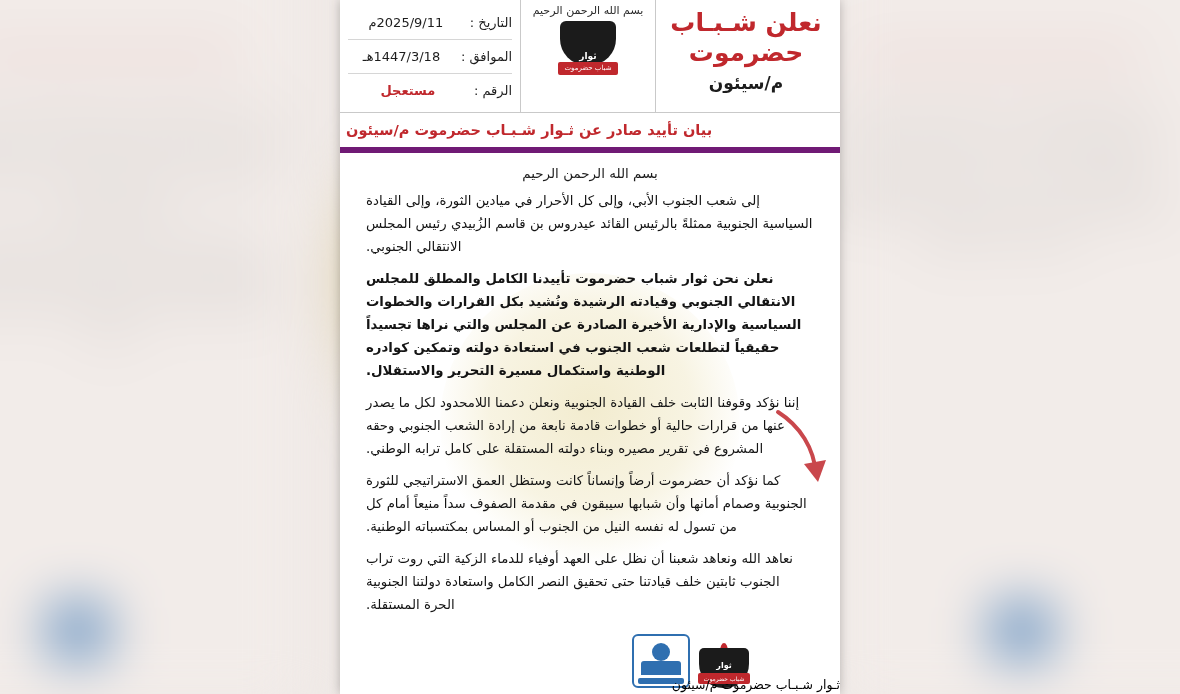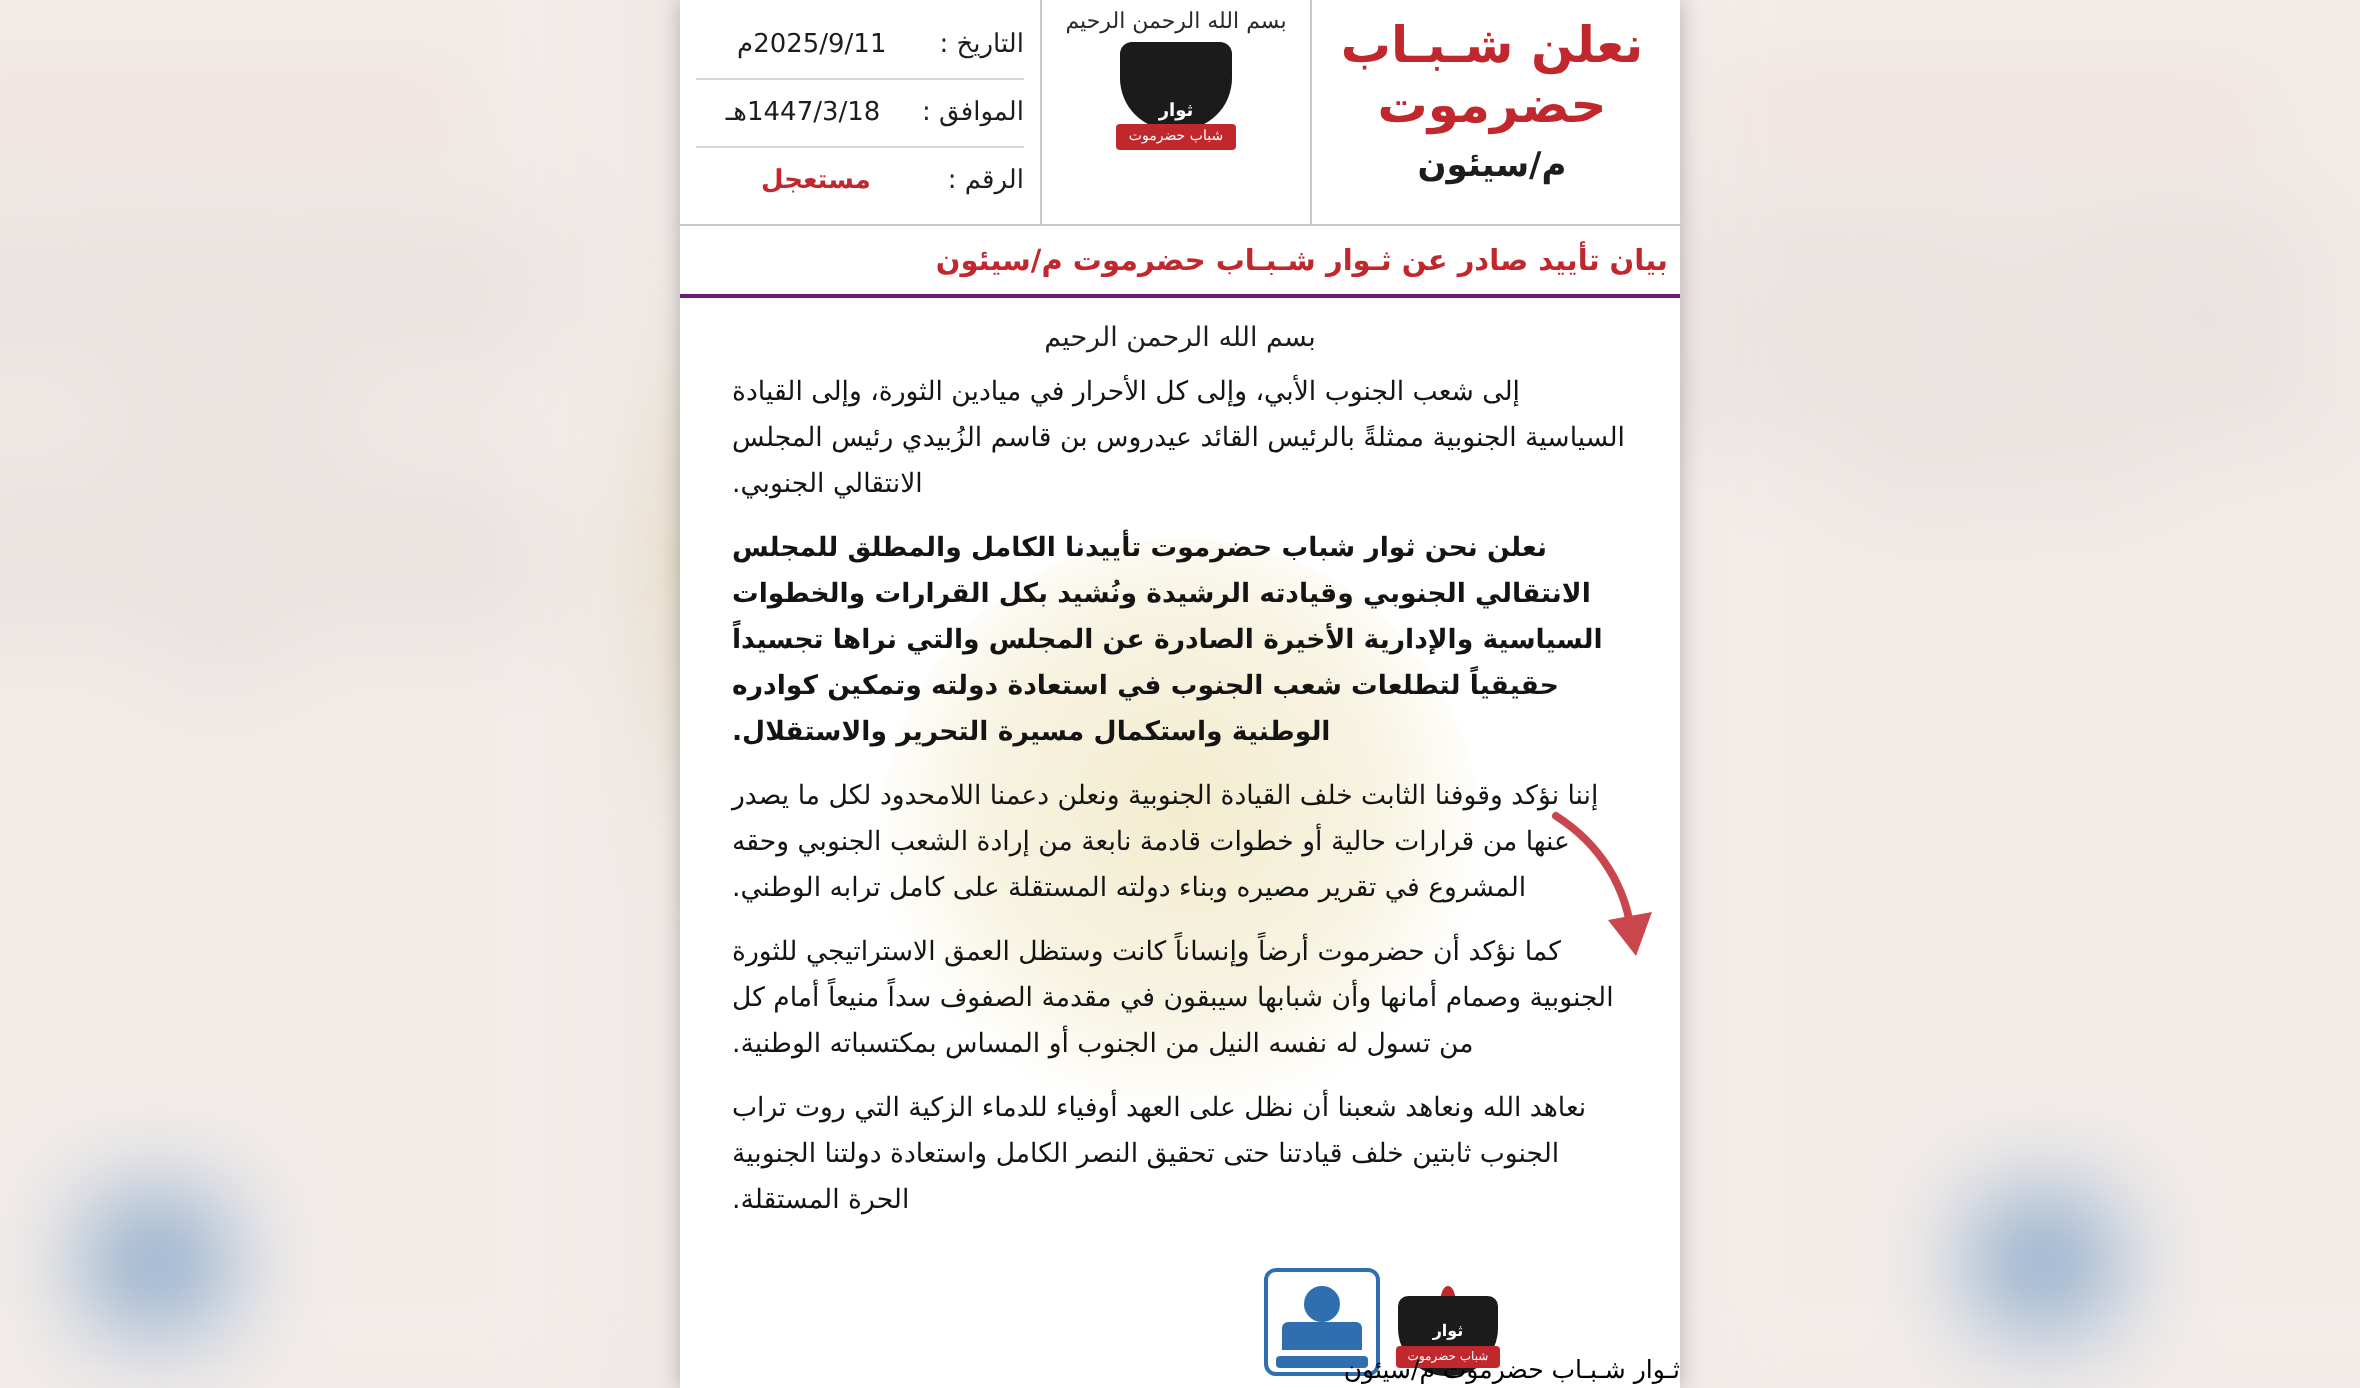--- a/index.html
+++ b/index.html
@@ -196,22 +196,22 @@
   }
   .meta-value {
     flex: 1;
     text-align: center;
     white-space: nowrap;
   }
   .meta-value.urgent { color: #c0282d; font-weight: bold; }
 
   
   .stmt-band {
-    border-bottom: 2px solid #701a75;
-    text-align: right;
+    border-bottom: 6px solid #701a75;
+    text-align: left;
     padding: 7px 6px 8px;
   }
   .stmt-band .t {
     color: #c0282d;
     font-size: 14.5px;
     font-weight: bold;
   }
 
   
   .body-wrap {

